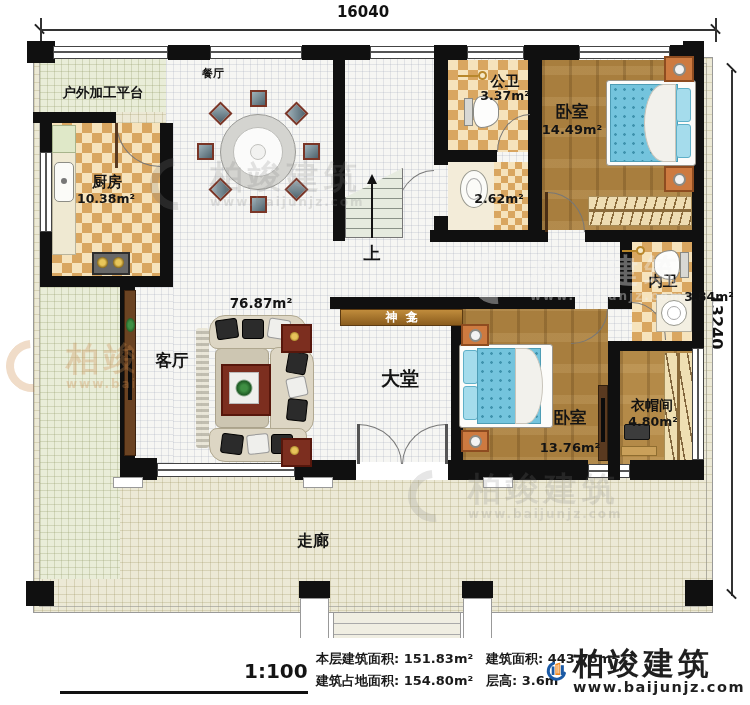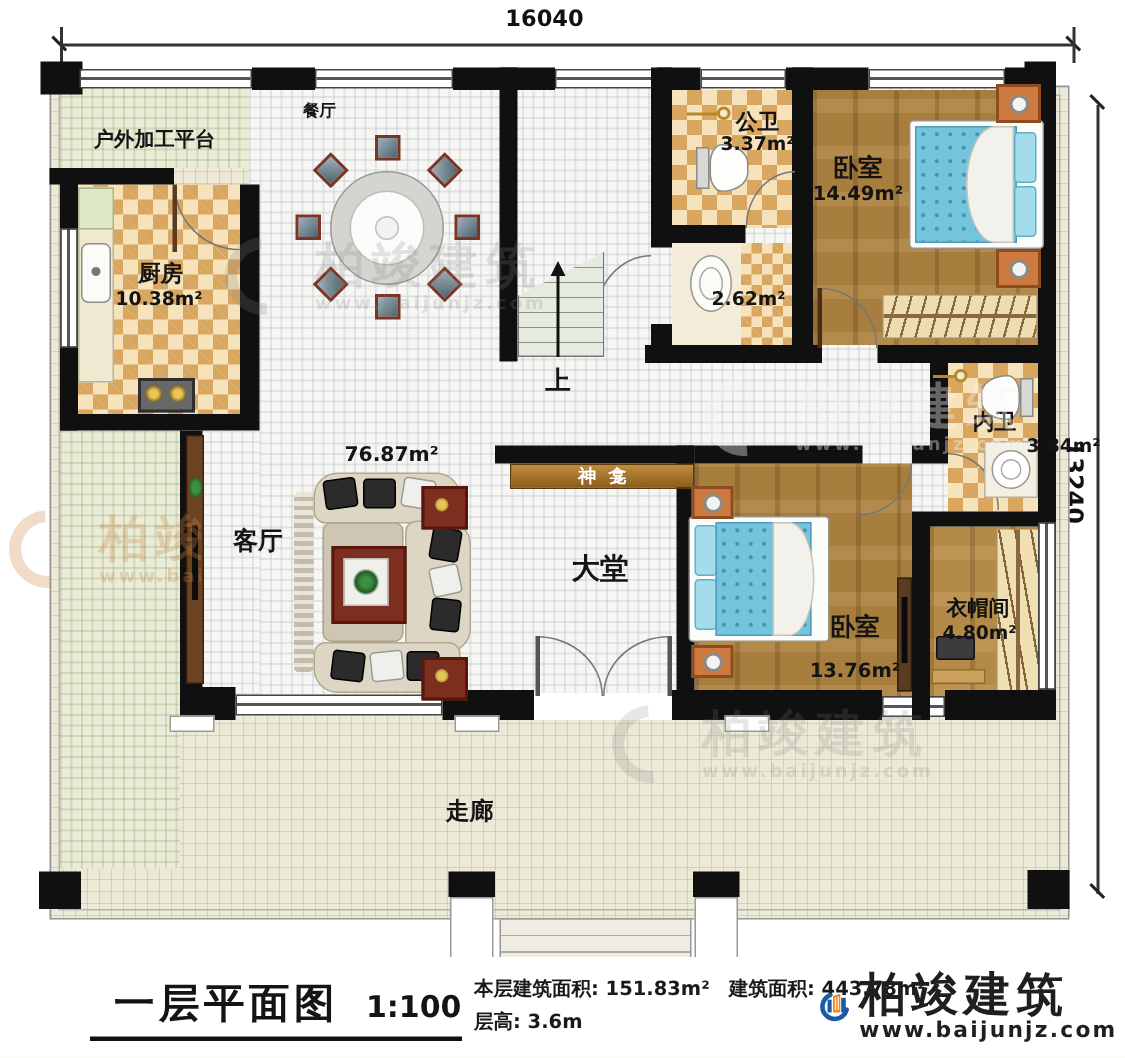--- a/index.html
+++ b/index.html
@@ -320,32 +320,35 @@
   </div>
   <div class="wm" style="left:408px;top:470px;width:270px;color:rgba(130,130,130,.20);">
     <div class="wm-mark"></div>
     <div>
       <div class="wm-name">柏竣建筑</div>
       <div class="wm-url">www.baijunjz.com</div>
     </div>
   </div>
 
   <div class="abs" style="left:0px;top:638px;width:750px;height:67px;background:#fff;">
-    <div class="lbl" style="left:62px;top:13px;width:178px;font-size:27px;letter-spacing:3px;">一层平面图</div>
     <div class="lbl" style="left:244px;top:21px;width:62px;font-size:20px;">1:100</div>
     <div class="abs" style="left:60px;top:53px;width:248px;height:3px;background:#111;"></div>
 
     <div class="abs" style="left:316px;top:12px;width:300px;height:48px;display:grid;grid-template-columns:170px 150px;grid-auto-rows:22px;">
       <div class="tb-label">
         <span>本层建筑面积:</span>
         <span>151.83m²</span>
       </div>
       <div class="tb-label">
         <span>建筑面积:</span>
         <span>443.78m²</span>
+      </div>
+      <div class="tb-label">
+        <span>建筑占地面积:</span>
+        <span>154.80m²</span>
       </div>
       <div class="tb-label">
         <span>层高:</span>
         <span>3.6m</span>
       </div>
     </div>
 
     <div class="abs" style="left:545px;top:2px;width:200px;height:62px;display:flex;align-items:center;gap:6px;">
       <svg width="62" height="58" viewBox="0 0 72 66">
         <path d="M28 8 A27 27 0 1 0 64 40" fill="none" stroke="#1b5aa5" stroke-width="10" stroke-linecap="round"></path>

